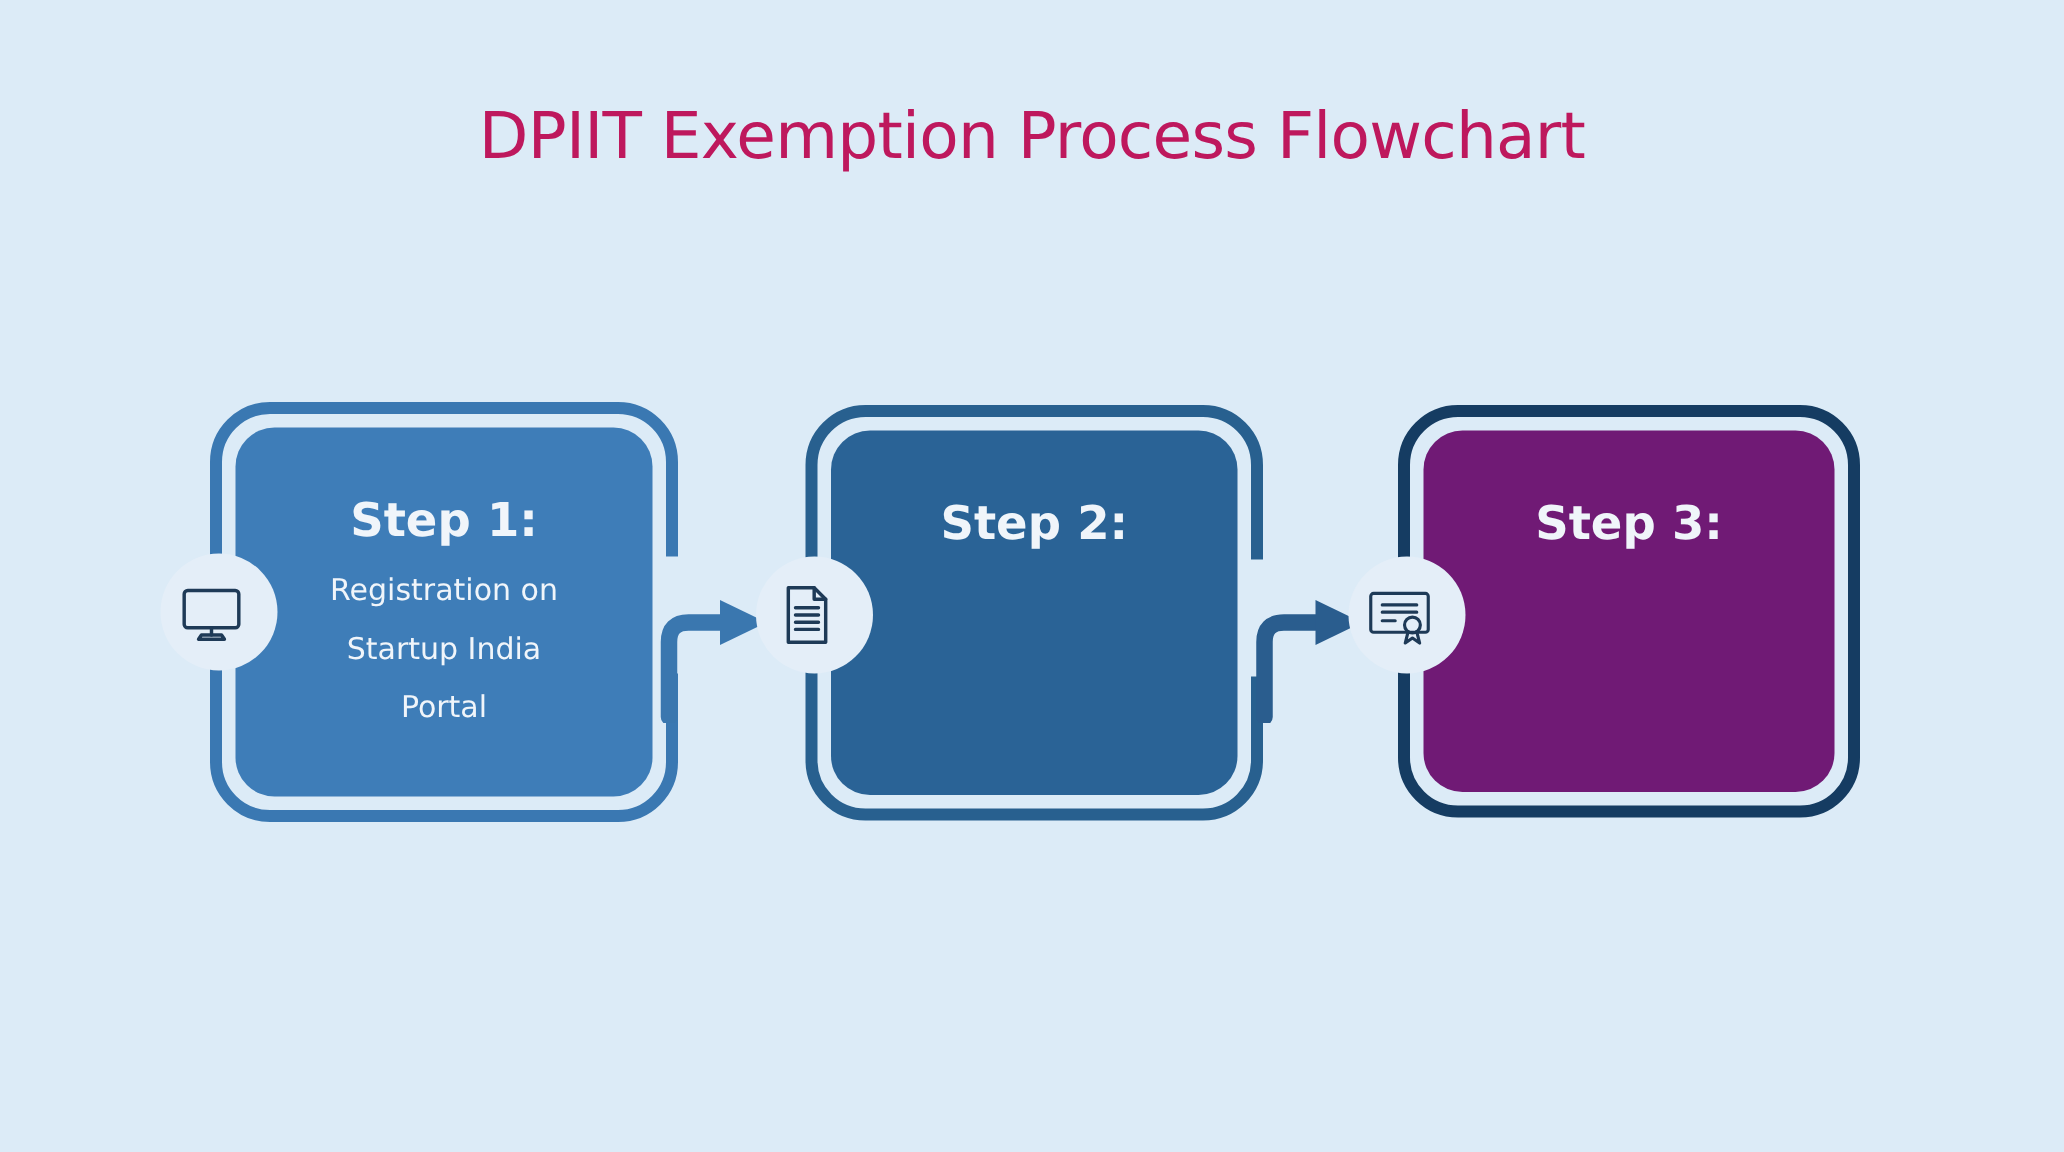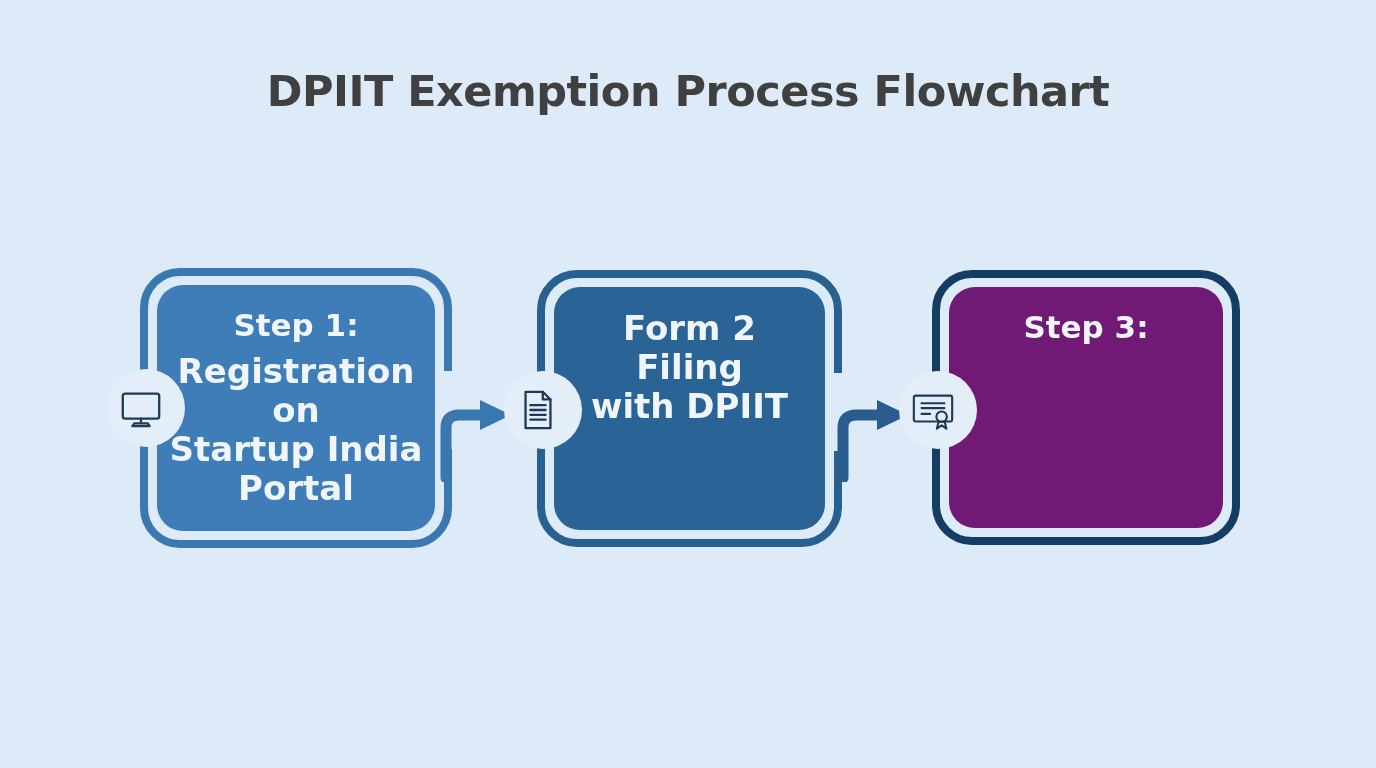--- a/index.html
+++ b/index.html
@@ -11,23 +11,23 @@
   .canvas {
     position: relative;
     width: 1376px; height: 768px;
     background: #dcebf7;
   }
   .title {
     position: absolute;
     top: 66px; left: 0; width: 100%;
     text-align: center;
     font-size: 43px;
-    font-weight: bold;
+    font-weight: normal;
     letter-spacing: -0.5px;
-    color: #404040;
+    color: #be185d;
   }
   .box { position: absolute; }
   .ring {
     position: absolute;
     left: 0; top: 0; right: 0; bottom: 0;
     border-radius: 40px;
     border: 8px solid;
   }
   .r1 { border-color: #3a78b2; }
   .r2 { border-color: #28608f; }
@@ -36,35 +36,35 @@
     position: absolute;
     right: -3px; top: 103px;
     width: 16px; height: 78px;
     background: #dcebf7;
   }
   .inner {
     position: absolute;
     left: 17px; top: 17px; right: 17px; bottom: 17px;
     border-radius: 26px;
     box-sizing: border-box;
-    padding-top: 22px;
+    padding-top: 44px;
     text-align: center;
     color: #f0f5fa;
   }
   .i1 { background: #3e7db8; }
   .i2 { background: #2a6396; }
   .i3 { background: #701a75; }
   .step-label {
     font-size: 31px;
     font-weight: bold;
     margin-bottom: 9px;
   }
   .step-desc {
-    font-size: 34px;
-    font-weight: bold;
+    font-size: 20px;
+    font-weight: normal;
     line-height: 39px;
     margin: 0 auto;
     text-align: center;
   }
   .notch {
     position: absolute;
     left: -33px; top: 101px;
     width: 78px; height: 78px;
     border-radius: 50%;
     background: #e4eef8;
@@ -103,21 +103,21 @@
 
   <svg class="arrow" style="left:436px; top:398px;" viewBox="0 0 84 84">
     <path d="M10 80 V30 Q10 17 23 17 H44" fill="none" stroke="#3a77af" stroke-width="11" stroke-linecap="round"></path>
     <polygon points="44,2 75,17 44,32" fill="#3a77af"></polygon>
   </svg>
 
   <div class="box" style="left:537px; top:270px; width:305px; height:277px;">
     <div class="ring r2"></div>
     <div class="gap-right"></div>
     <div class="inner i2">
-      <div class="step-desc" style="max-width:240px;">Form 2 Filing<br>with DPIIT</div>
+      <div class="step-label">Step 2:</div>
     </div>
     <div class="notch"></div>
     <div class="icon-wrap">
       <svg width="46" height="46" viewBox="0 0 48 48" fill="none" stroke="#1e3a57" stroke-width="2.4" stroke-linecap="round" stroke-linejoin="round">
         <path d="M11 5 h18 l8 8 v30 h-26 z"></path>
         <path d="M29 5 v8 h8"></path>
         <path d="M16 19 h16 M16 24 h16 M16 29 h16 M16 34 h16"></path>
       </svg>
     </div>
   </div>

